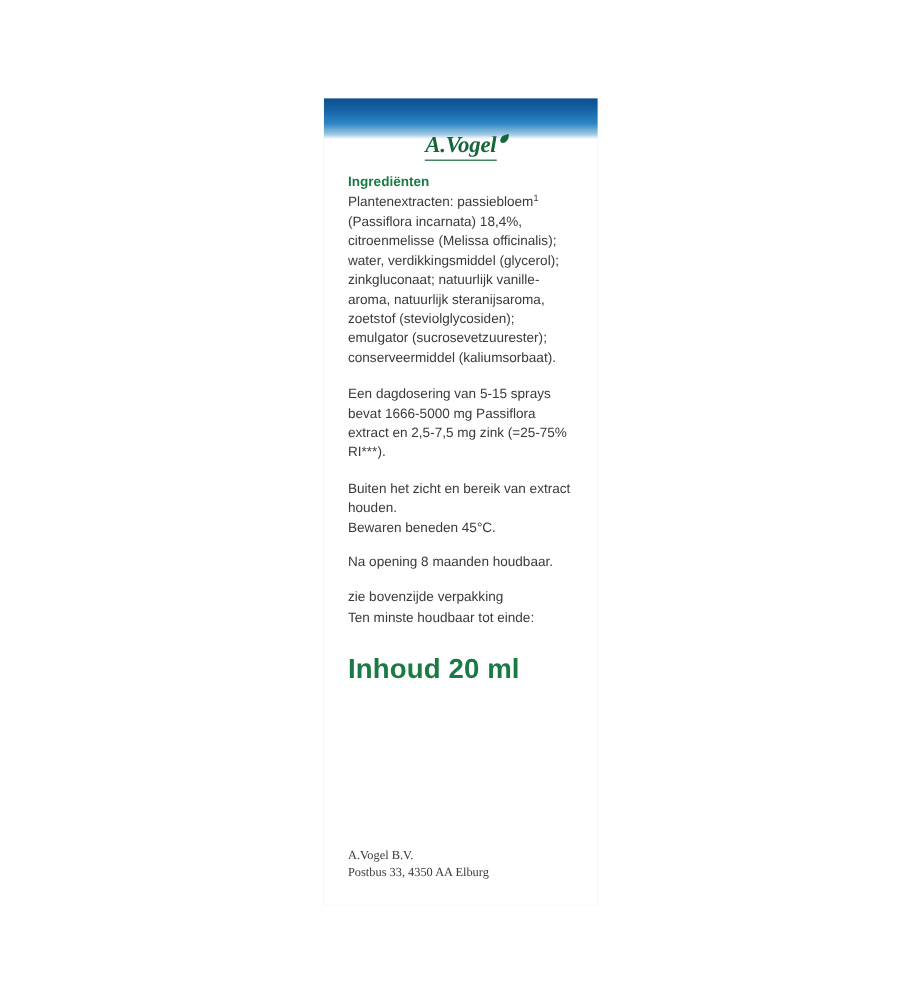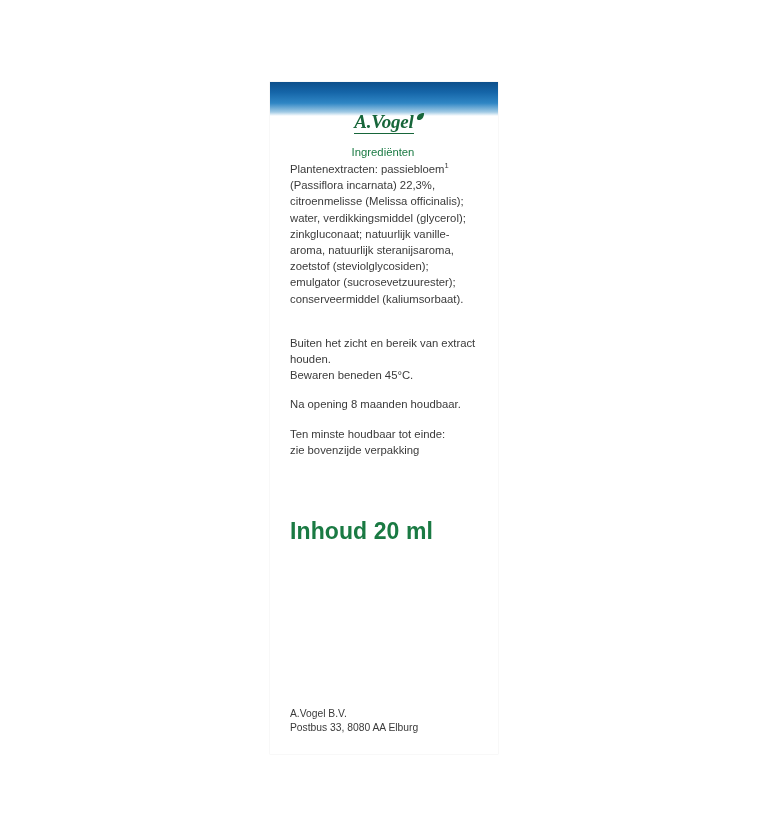--- a/index.html
+++ b/index.html
@@ -84,58 +84,58 @@
     position: absolute;
     left: 20px;
     top: 63px;
     width: 186px;
     color: #3a3a3a;
     font-size: 11.3px;
     line-height: 16.2px;
   }
   .heading {
     color: #1a7a43;
-    font-weight: normal;
+    font-weight: bold;
     font-size: 11.3px;
     margin: 0 0 1px 0;
     line-height: 15px;
-    text-align: center;
   }
   .para {
     margin: 0;
   }
   .block-gap {
     height: 14px;
   }
   .small-gap {
     height: 13px;
   }
   sup {
     font-size: 7.5px;
     vertical-align: super;
     line-height: 0;
   }
 
   .volume {
     position: absolute;
     left: 20px;
-    top: 436px;
+    top: 462px;
     color: #1a7a43;
     font-size: 23px;
     font-weight: bold;
     letter-spacing: 0.1px;
   }
 
   .company {
     position: absolute;
     left: 20px;
     top: 625px;
     color: #3a3a3a;
     font-size: 10.3px;
     line-height: 14px;
+    font-family: Liberation Serif, serif;
   }
 </style>
 </head>
 <body>
 
 <div id="package">
 
   <div class="top-band"></div>
 
   <div class="logo-wrap">
@@ -149,41 +149,42 @@
       </span>
     </span>
   </div>
 
   <div class="panel-text">
 
     <div class="heading">Ingrediënten</div>
 
     <p class="para"><span>Plantenextracten: passiebloem</span><sup>1</sup></p>
 
-    <p class="para">(Passiflora incarnata) 22,3%, citroenmelisse (Melissa officinalis); water, verdikkingsmiddel (glycerol); zinkgluconaat; natuurlijk vanille-aroma, natuurlijk steranijsaroma, zoetstof (steviolglycosiden); emulgator (sucrosevetzuurester); conserveermiddel (kaliumsorbaat).</p>
+    <p class="para">(Passiflora incarnata) 18,4%, citroenmelisse (Melissa officinalis); water, verdikkingsmiddel (glycerol); zinkgluconaat; natuurlijk vanille-aroma, natuurlijk steranijsaroma, zoetstof (steviolglycosiden); emulgator (sucrosevetzuurester); conserveermiddel (kaliumsorbaat).</p>
 
     <div class="block-gap"></div>
 
+    <p class="para">Een dagdosering van 5-15 sprays bevat 1666-5000 mg Passiflora extract en 2,5-7,5 mg zink (=25-75% RI***).</p>
 
     <div class="block-gap"></div>
 
     <p class="para">Buiten het zicht en bereik van extract houden.</p>
     <p class="para">Bewaren beneden 45°C.</p>
 
     <div class="small-gap"></div>
 
     <p class="para">Na opening 8 maanden houdbaar.</p>
 
     <div class="small-gap"></div>
 
+    <p class="para">zie bovenzijde verpakking</p>
     <p class="para">Ten minste houdbaar tot einde:</p>
-    <p class="para">zie bovenzijde verpakking</p>
 
   </div>
 
   <div class="volume">Inhoud 20 ml</div>
 
   <div class="company">
     <div>A.Vogel B.V.</div>
-    <div>Postbus 33, 8080 AA  Elburg</div>
+    <div>Postbus 33, 4350 AA  Elburg</div>
   </div>
 
 </div>
 
 </body></html>

